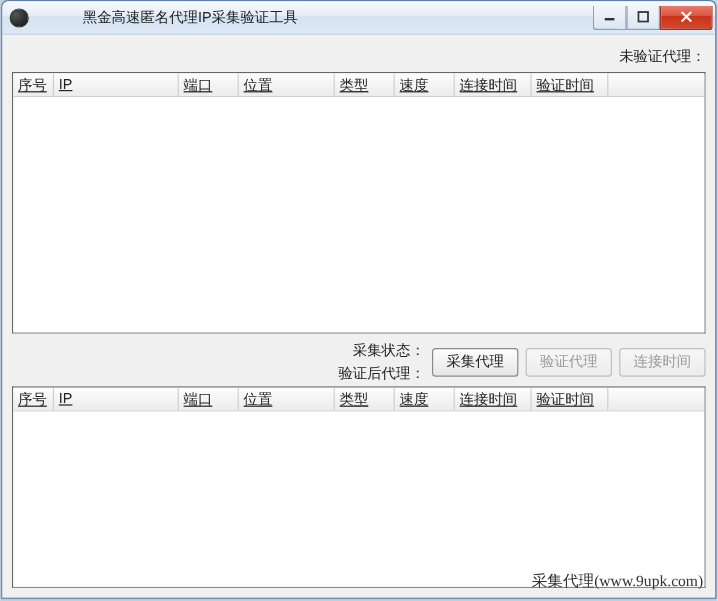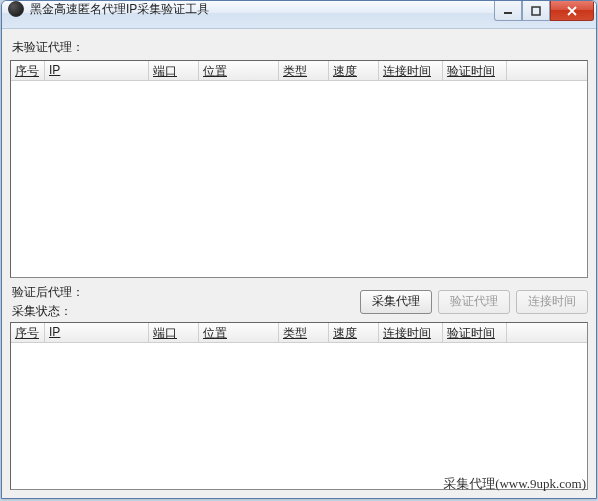--- a/index.html
+++ b/index.html
@@ -20,21 +20,23 @@
   border: 1px solid #5a7aa8;
   border-radius: 6px 6px 0 0;
   overflow: hidden;
   box-shadow: 0 0 3px rgba(0,0,0,0.2);
 }
 .titlebar {
   height: 28px;
   background: linear-gradient(to bottom, #f8fbff 0%, #e4ecf7 45%, #d4e2f2 46%, #dde8f5 100%);
   border-bottom: 1px solid #b8c8dc;
   display: flex;
+  align-items: center;
   padding-left: 6px;
+  gap: 39px;
 }
 .title-icon {
   width: 16px;
   height: 16px;
   border-radius: 50%;
   background: radial-gradient(circle at 30% 30%, #555, #111);
   border: 1px solid #333;
   margin-right: 6px;
   flex-shrink: 0;
 }
@@ -65,21 +67,21 @@
   border-radius: 0 0 3px 0;
 }
 .win-btn svg { display: block; }
 .client {
   padding: 6px 8px 8px 8px;
   height: calc(100% - 28px);
   background: #f0f0f0;
   display: flex;
   flex-direction: column;
 }
-.section-label { font-size: 12px; color: #222; margin: 4px 0 4px 2px; }
+.section-label { font-size: 12px; color: #222; margin: 4px 0 4px 2px; text-align: right; }
 .listview {
   background: #fff;
   border: 1px solid #888;
   border-top-color: #666;
   border-left-color: #666;
   flex: 1;
   overflow: hidden;
 }
 .lv-header {
   display: flex;
@@ -174,22 +176,22 @@
         <div class="lv-col c-speed">速度</div>
         <div class="lv-col c-conn">连接时间</div>
         <div class="lv-col c-verify">验证时间</div>
         <div class="lv-col c-rest"></div>
       </div>
       <div class="lv-body"></div>
     </div>
 
     <div class="mid-row">
       <div class="mid-left">
+        <div class="section-label" style="margin:0 0 0 2px">采集状态：</div>
         <div class="section-label" style="margin:0 0 0 2px">验证后代理：</div>
-        <div class="section-label" style="margin:0 0 0 2px">采集状态：</div>
       </div>
       <button class="btn">采集代理</button>
       <button class="btn disabled" disabled="">验证代理</button>
       <button class="btn disabled" disabled="">连接时间</button>
     </div>
 
     <div class="listview bottom-list">
       <div class="lv-header">
         <div class="lv-col c-seq">序号</div>
         <div class="lv-col c-ip">IP</div>

